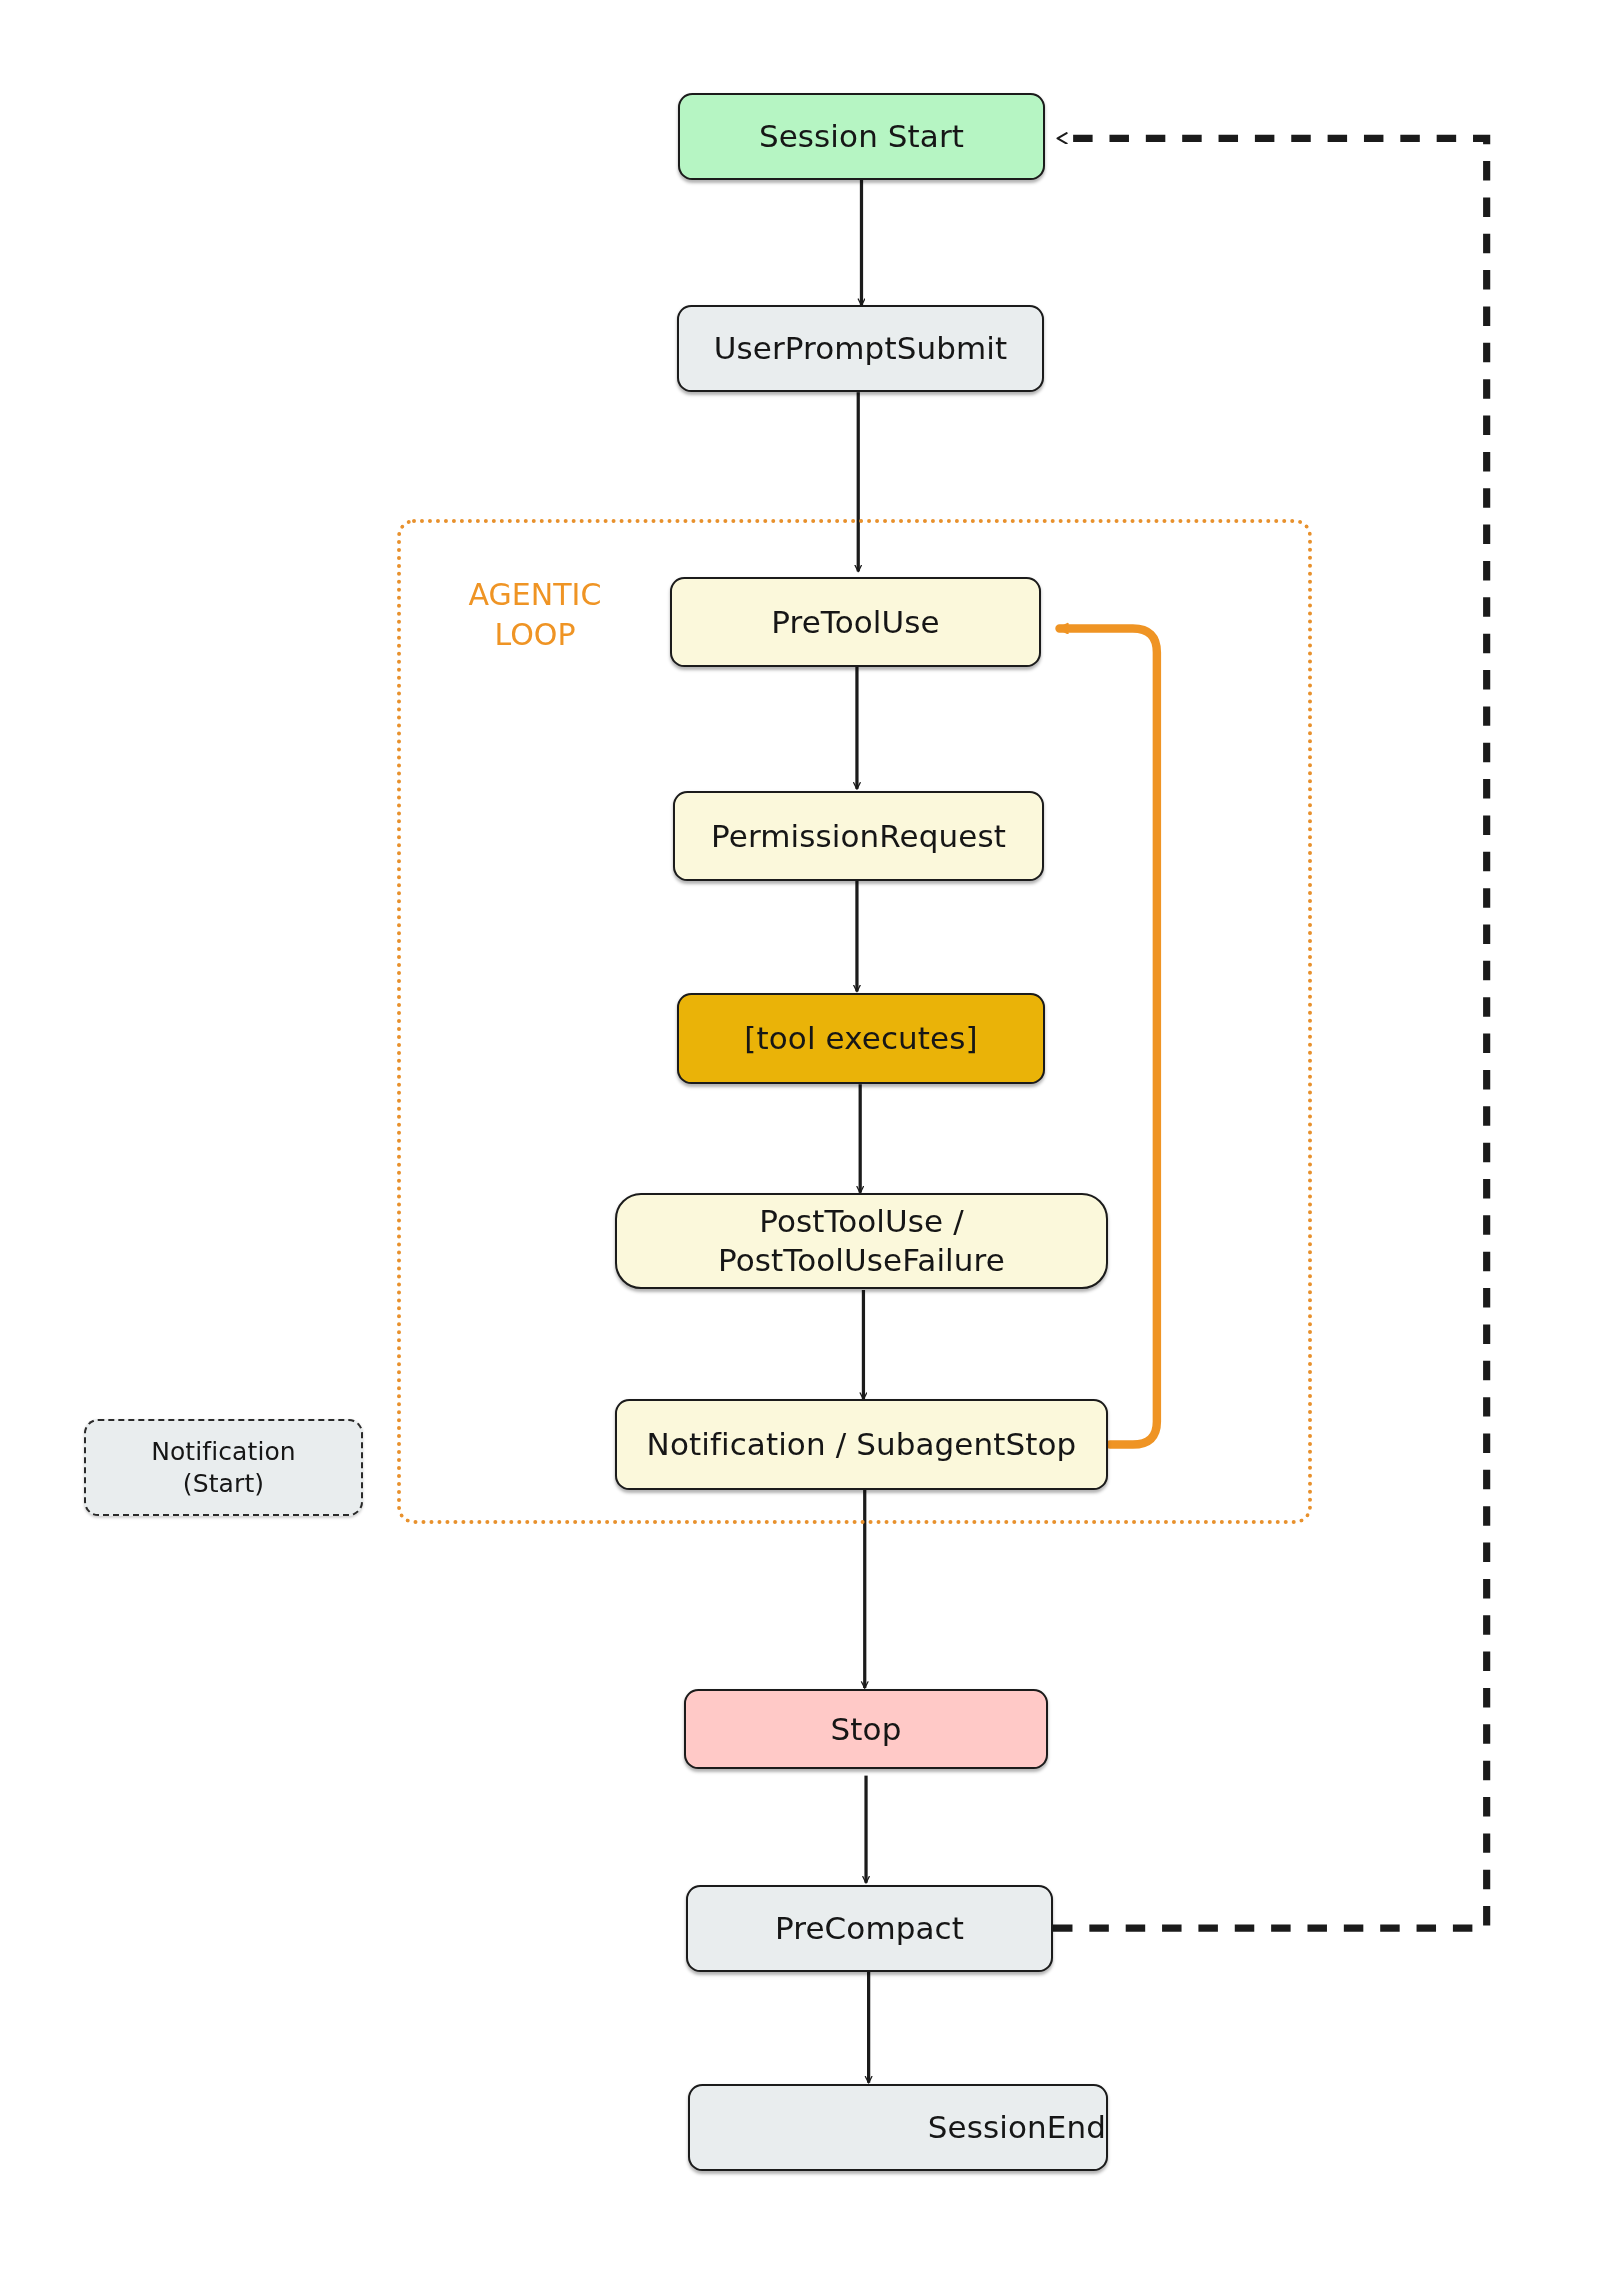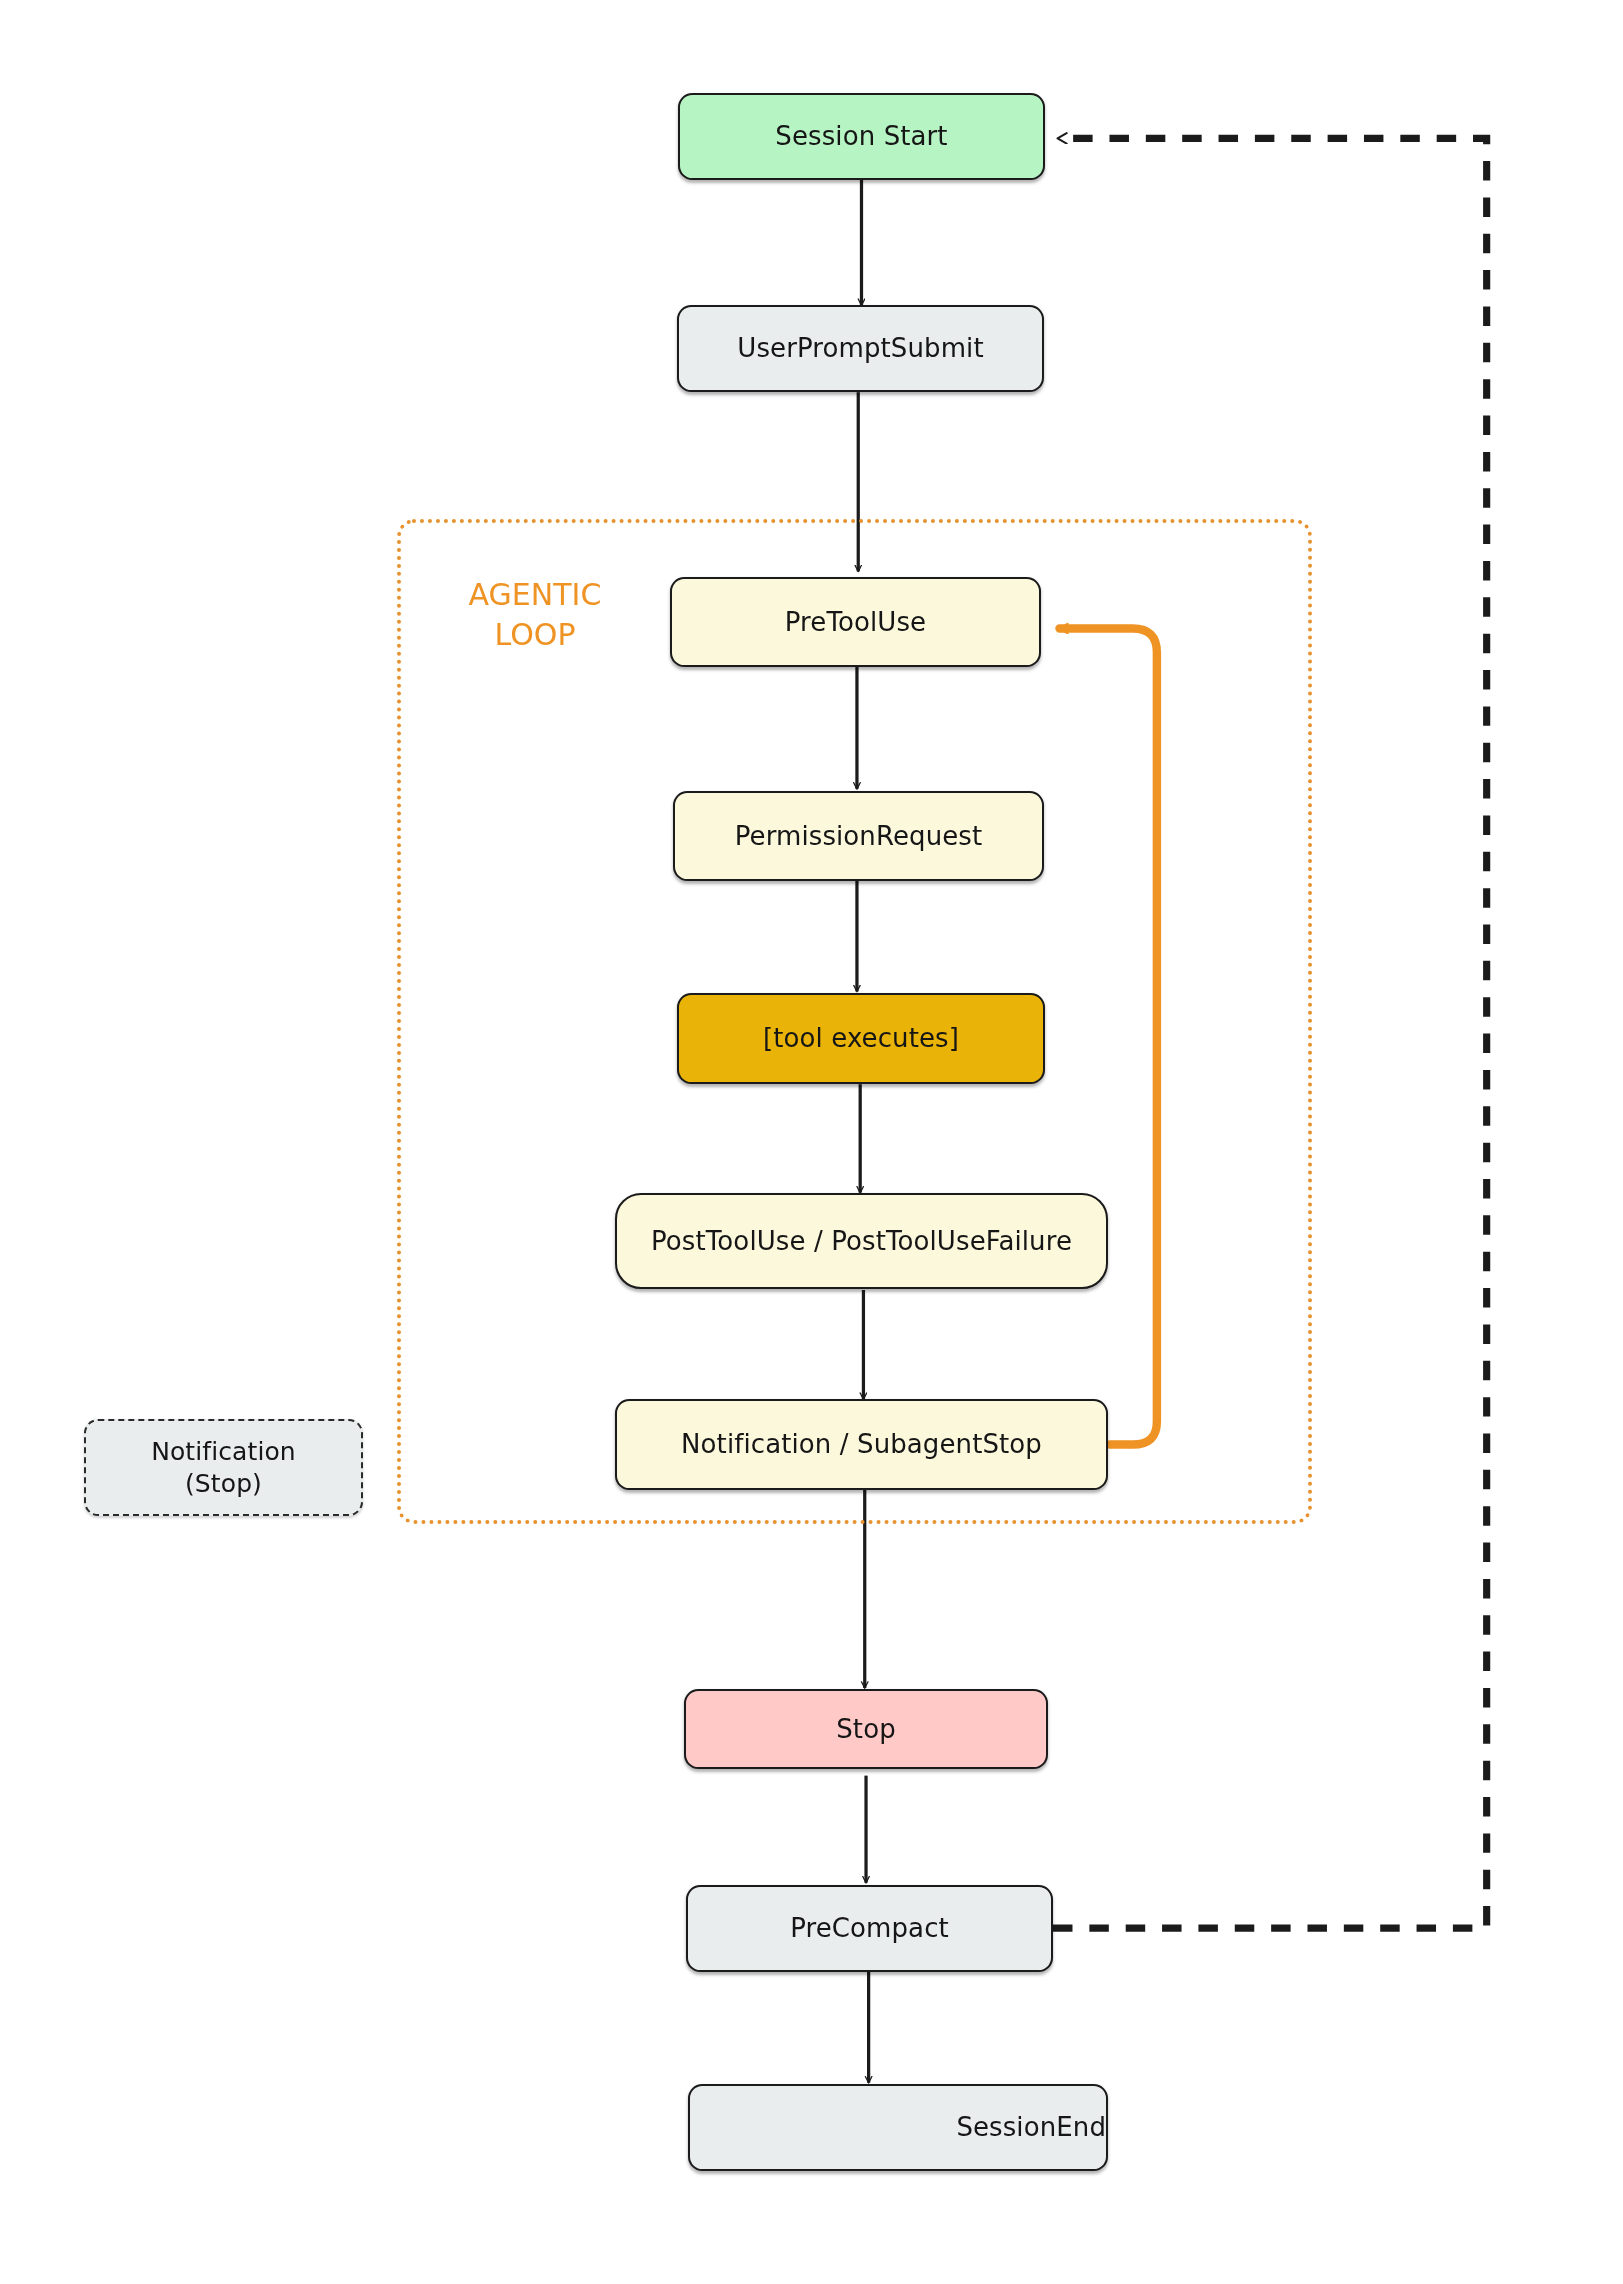--- a/index.html
+++ b/index.html
@@ -28,21 +28,21 @@
   .node {
     position: absolute;
     box-sizing: border-box;
     display: flex;
     align-items: center;
     justify-content: center;
     text-align: center;
     border: 2.6px solid #1b1b1b;
     border-radius: 14.3px;
     font-family: "DejaVu Sans", sans-serif;
-    font-size: 26px;
+    font-size: 31px;
     color: #161616;
     line-height: 1.25;
     letter-spacing: 0.1px;
     box-shadow: 0 2.6px 3.2px rgba(0,0,0,0.30);
     z-index: 3;
   }
   .node-green { background: #b6f5c3; }
   .node-gray  { background: #e9edee; }
   .node-cream { background: #fbf8db; }
   .node-blue  { background: #eab308; }
@@ -164,21 +164,21 @@
   <div class="node node-cream" style="left:615px; top:1193px; width:493px; height:96px;border-radius:26px;">
     <span>PostToolUse / PostToolUseFailure</span>
   </div>
 
   <div class="node node-cream" style="left:615px; top:1399px; width:493px; height:91px;">
     <span>Notification / SubagentStop</span>
   </div>
 
   <div class="node node-gray node-dashed" style="left:84px; top:1419px; width:279px; height:97px;">
     <span class="ln">Notification</span>
-    <span class="ln">(Stop)</span>
+    <span class="ln">(Start)</span>
   </div>
 
   <div class="node node-pink" style="left:684px; top:1689px; width:364px; height:80px;">
     <span>Stop</span>
   </div>
 
   <div class="node node-gray" style="left:686px; top:1885px; width:367px; height:87px;">
     <span>PreCompact</span>
   </div>
 

